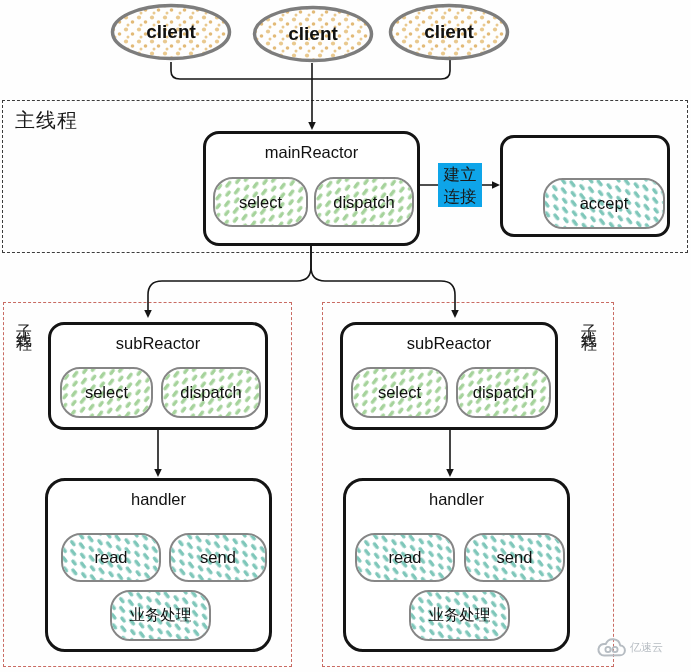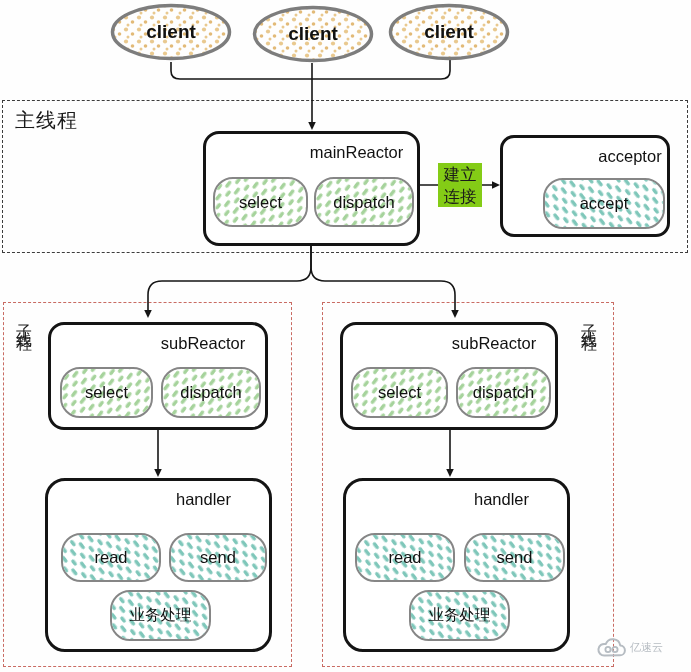--- a/index.html
+++ b/index.html
@@ -30,38 +30,38 @@
     font-size:19px;color:#111;font-weight:bold;
   }
   
   .node{
     position:absolute;z-index:4;background:#ffffff;
     border:3px solid #141414;border-radius:16px;box-sizing:border-box;
   }
   .node.handler{border-radius:20px;}
   .node-title{
     position:absolute;left:0;top:9px;width:100%;text-align:center;
-    font-size:16.5px;color:#111;padding-left:45px;
+    font-size:16.5px;color:#111;
   }
   
   .hbox{
     position:absolute;border:2.5px solid #868686;border-radius:20px;
     box-sizing:border-box;overflow:hidden;background:#fff;
   }
   .hbox .hfill{position:absolute;left:0;top:0;width:100%;height:100%;display:block;}
   .hbox .hlabel{
     position:absolute;left:0;top:0;width:100%;height:100%;
     display:flex;align-items:center;justify-content:center;
     font-size:16.5px;color:#111;
   }
   
   .conn-label{
     position:absolute;z-index:5;left:438px;top:163px;width:44px;
     text-align:center;font-size:16.5px;line-height:22px;font-weight:500;
-    background:#84cc16;
+    background:#0ea5e9;
   }
   
   .watermark{
     position:absolute;z-index:6;left:597px;top:636px;
     display:flex;align-items:center;gap:3px;
     color:#b6bcc2;font-size:11px;font-weight:400;
   }
   .watermark svg{display:block;}
 </style>
 </head>
@@ -138,21 +138,20 @@
       <span class="hlabel">dispatch</span>
     </div>
   </div>
 
   <div class="conn-label">
     <div>建立</div>
     <div>连接</div>
   </div>
 
   <div class="node" style="left:500px;top:135px;width:170px;height:102px;border-radius:14px;">
-    <div class="node-title">acceptor</div>
     <div class="hbox" style="left:40px;top:40px;width:122px;height:51px;">
       <svg class="hfill">
           <rect width="100%" height="100%" fill="url(#tealHatch)"></rect>
         </svg>
       <span class="hlabel">accept</span>
     </div>
   </div>
 
   <div class="region sub-region" style="left:3px;top:302px;width:287px;height:363px;">
     <span class="vlabel left">子线程</span>

